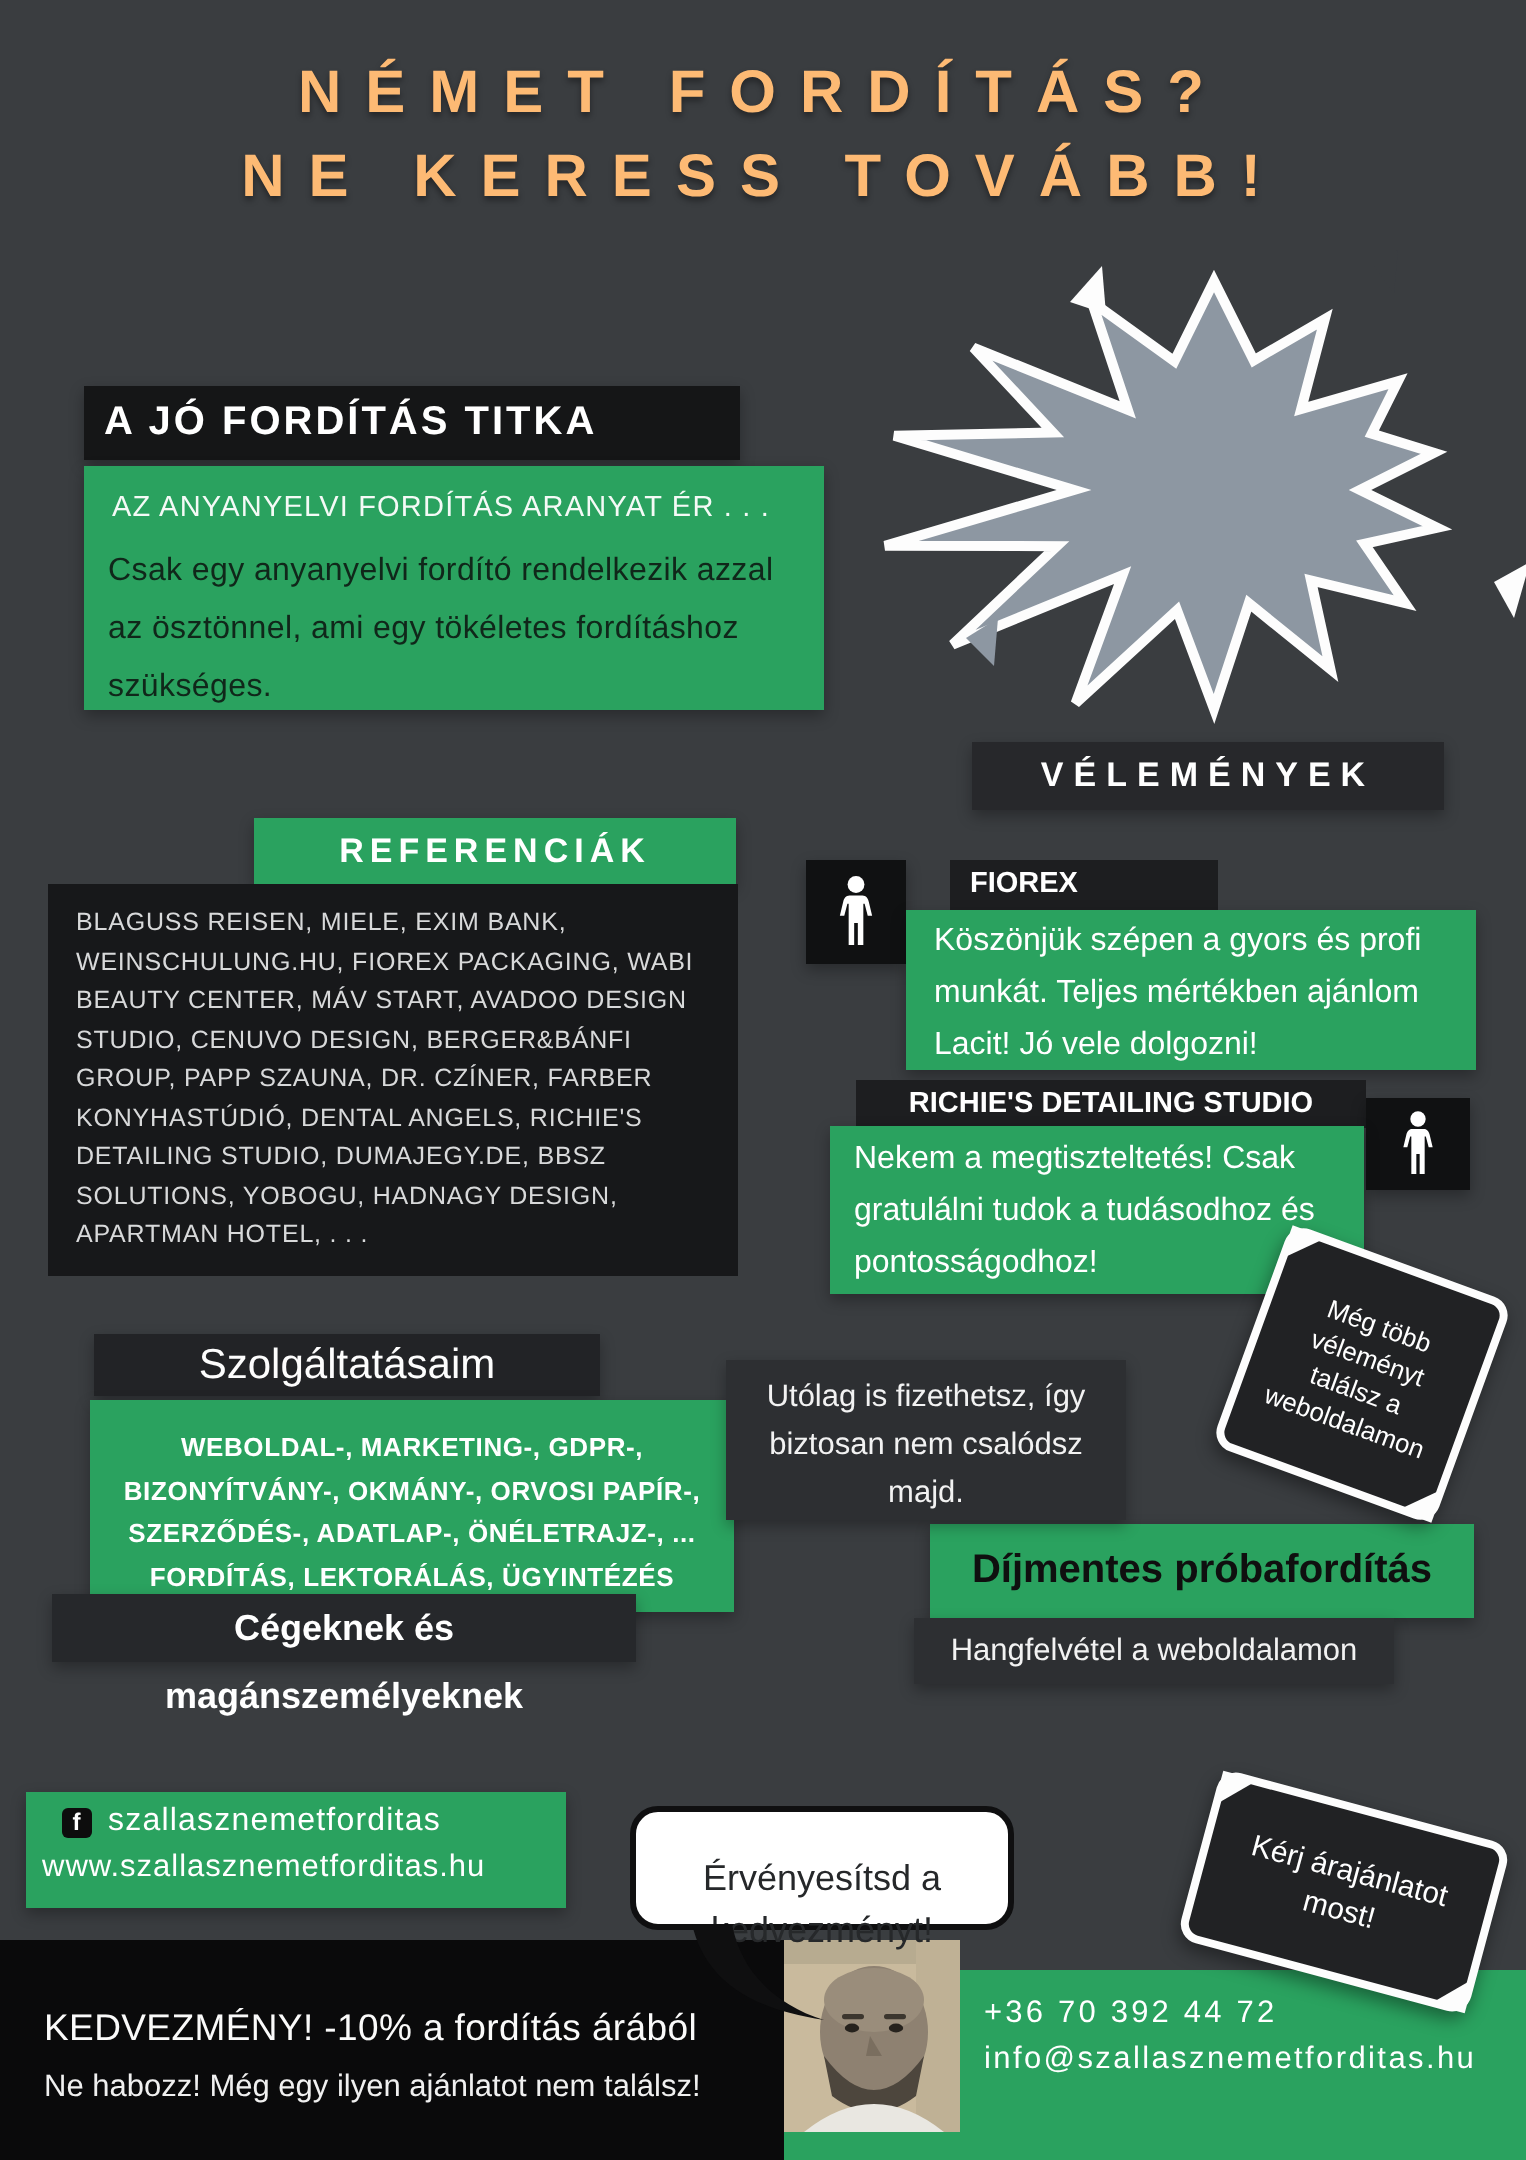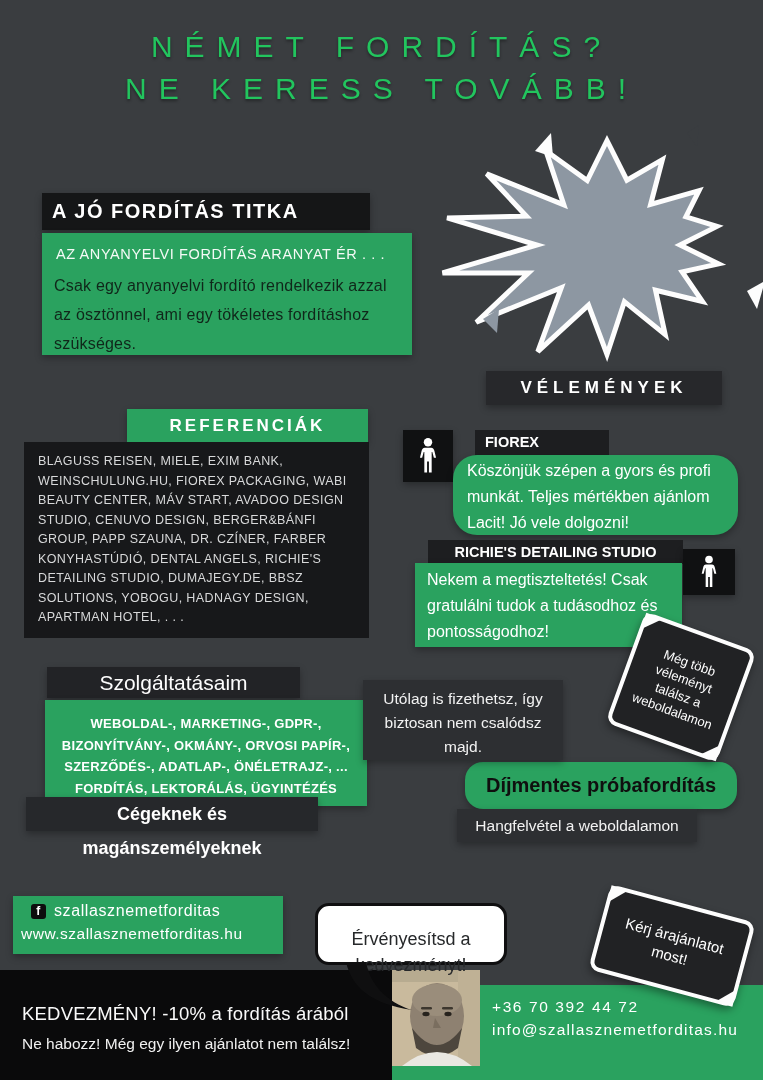--- a/index.html
+++ b/index.html
@@ -6,21 +6,21 @@
   #page{
     position:relative;width:763px;height:1080px;overflow:hidden;
     background:#3a3d40;
     font-family:"Liberation Sans","DejaVu Sans",sans-serif;
     -webkit-font-smoothing:antialiased;
   }
   .abs{position:absolute;}
   .shadow{box-shadow:0 3px 7px rgba(0,0,0,.3);}
 
   
-  .main-title{left:0;right:0;text-align:center;color:#22c55e;font-weight:normal;
+  .main-title{left:0;right:0;text-align:center;color:#fdba74;font-weight:bold;
     font-size:30px;letter-spacing:12px;text-shadow:0 2px 3px rgba(0,0,0,.4);white-space:nowrap;}
   #title-line1{top:30px;}
   #title-line2{top:72px;}
 
   
   #secret-title{left:42px;top:193px;width:328px;height:37px;background:#151617;
     color:#fff;font-weight:bold;font-size:20px;letter-spacing:1.5px;line-height:37px;padding-left:10px;box-sizing:border-box;}
   #secret-box{left:42px;top:233px;width:370px;height:122px;background:#2aa25f;
     padding:10px 12px;box-sizing:border-box;}
   #secret-subtitle{color:#f4faf6;font-size:14.5px;letter-spacing:.6px;margin:3px 0 9px 2px;}
@@ -33,21 +33,21 @@
 
   
   #reviews-title{left:486px;top:371px;width:236px;height:34px;background:#27282b;
     color:#fff;font-weight:bold;font-size:17px;letter-spacing:5px;line-height:34px;text-align:center;}
   .icon-box{background:#101112;display:flex;align-items:center;justify-content:center;}
   #review1-icon{left:403px;top:430px;width:50px;height:52px;}
   #review2-icon{left:683px;top:549px;width:52px;height:46px;}
   #review1-name{left:447px;top:430px;width:134px;height:25px;background:#1d1e20;
     color:#fff;font-weight:bold;font-size:14.5px;line-height:25px;padding-left:10px;box-sizing:border-box;margin-left:28px;}
   #review1-text{left:453px;top:455px;width:285px;height:80px;background:#2aa25f;
-    color:#fff;font-size:16px;line-height:26px;padding:3px 14px;box-sizing:border-box;border-radius:24px;}
+    color:#fff;font-size:16px;line-height:26px;padding:3px 14px;box-sizing:border-box;}
   #review2-name{left:428px;top:540px;width:255px;height:24px;background:#1d1e20;
     color:#fff;font-weight:bold;font-size:14.5px;line-height:24px;text-align:center;}
   #review2-text{left:415px;top:563px;width:267px;height:84px;background:#2aa25f;
     color:#fff;font-size:16px;line-height:26px;padding:4px 12px;box-sizing:border-box;}
 
   
   #ref-bar{left:127px;top:409px;width:241px;height:33px;background:#2aa25f;
     color:#fff;font-weight:bold;font-size:17px;letter-spacing:3px;line-height:33px;text-align:center;}
   #ref-box{left:24px;top:442px;width:345px;min-height:183px;background:#17181a;
     color:#d8d9da;font-size:12.5px;letter-spacing:.4px;line-height:19.5px;
@@ -72,21 +72,21 @@
     padding-top:13px;box-sizing:border-box;text-align:center;color:#fff;
     font-weight:bold;font-size:13px;letter-spacing:.3px;line-height:21.5px;}
   #audience{left:26px;top:797px;width:292px;height:34px;background:#26282b;
     color:#fff;font-weight:bold;font-size:18px;line-height:34px;text-align:center;z-index:3;}
 
   
   #pay-later{left:363px;top:680px;width:200px;height:80px;background:#2d2f32;
     color:#f2f2f2;font-size:15.5px;line-height:24px;text-align:center;
     padding:7px 8px;box-sizing:border-box;z-index:3;}
   #free-trial{left:465px;top:762px;width:272px;height:47px;background:#2aa25f;
-    color:#0f0f0f;font-weight:bold;font-size:20px;line-height:47px;text-align:center;z-index:2;border-radius:18px;}
+    color:#0f0f0f;font-weight:bold;font-size:20px;line-height:47px;text-align:center;z-index:2;}
   #recording{left:457px;top:809px;width:240px;height:33px;background:#2d2f32;
     color:#f2f2f2;font-size:15.5px;line-height:33px;text-align:center;z-index:3;}
 
   
   #banner{left:32px;top:872px;width:710px;height:24px;background:#070708;
     color:#fff;font-weight:bold;font-size:17.5px;letter-spacing:2px;line-height:24px;text-align:center;white-space:nowrap;}
   #fb-box{left:13px;top:896px;width:270px;height:58px;background:#2aa25f;
     padding:6px 8px;box-sizing:border-box;color:#fff;z-index:2;}
   .fb-row{display:flex;align-items:center;gap:8px;font-size:16px;letter-spacing:.6px;margin-left:10px;}
   #fb-icon{width:15px;height:15px;background:#0d0d0d;border-radius:3px;color:#fff;

